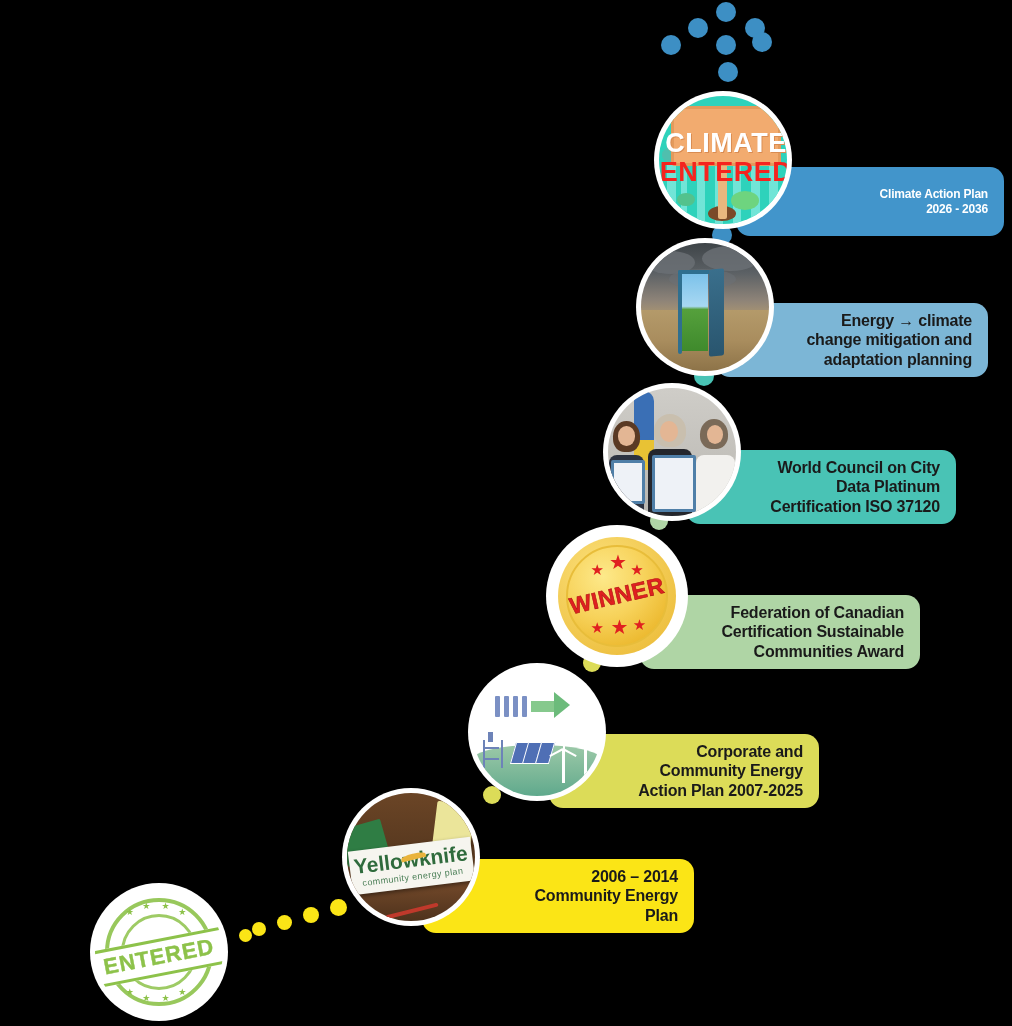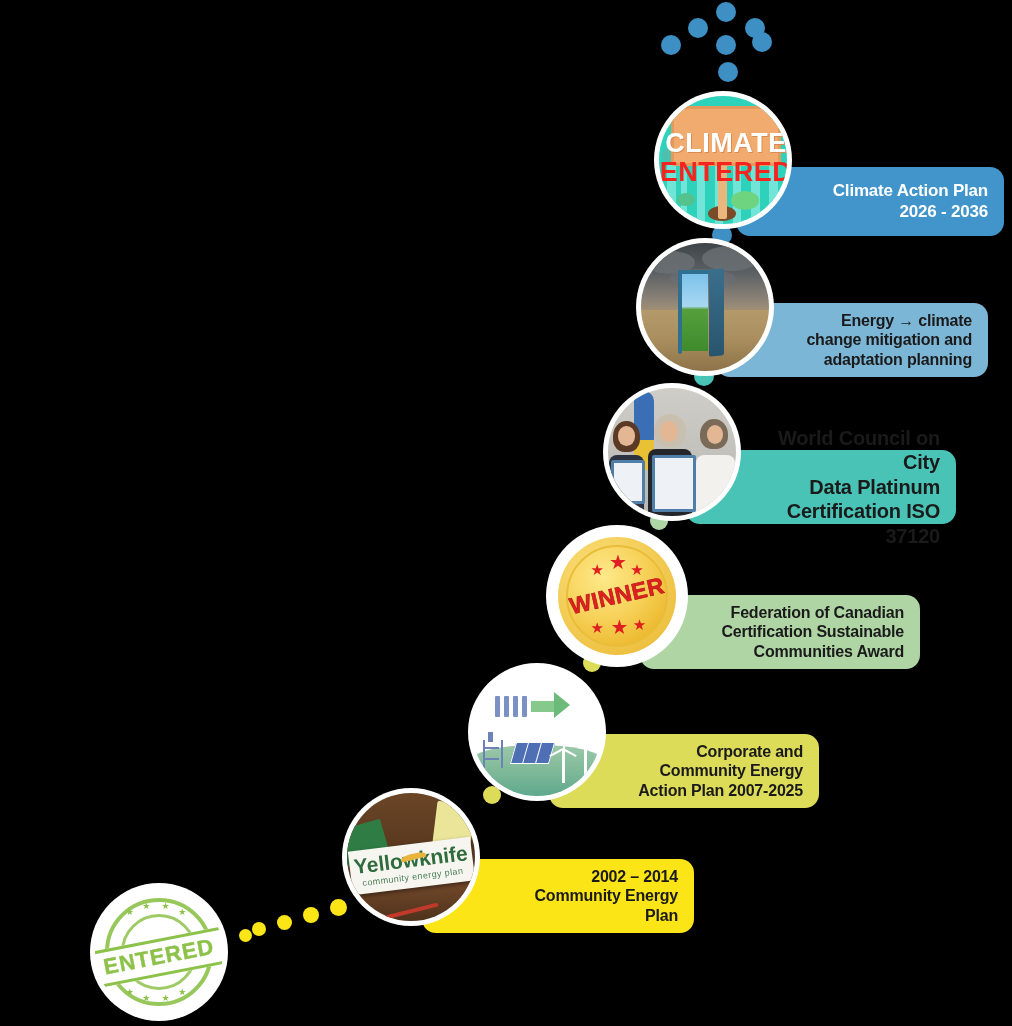--- a/index.html
+++ b/index.html
@@ -137,21 +137,21 @@
   <div>
     <div class="dot" style="left:716px;top:2px;width:20px;height:20px;background:#3d8fc4;"></div>
     <div class="dot" style="left:688px;top:18px;width:20px;height:20px;background:#3d8fc4;"></div>
     <div class="dot" style="left:745px;top:18px;width:20px;height:20px;background:#3d8fc4;"></div>
     <div class="dot" style="left:661px;top:35px;width:20px;height:20px;background:#3d8fc4;"></div>
     <div class="dot" style="left:716px;top:35px;width:20px;height:20px;background:#3d8fc4;"></div>
     <div class="dot" style="left:752px;top:32px;width:20px;height:20px;background:#3d8fc4;"></div>
     <div class="dot" style="left:718px;top:62px;width:20px;height:20px;background:#3d8fc4;"></div>
   </div>
 
-  <div class="label t-blue" style="left:736px;top:167px;width:268px;height:69px;background:#4295cb;font-size:17px;">Climate Action Plan
+  <div class="label t-blue" style="left:736px;top:167px;width:268px;height:69px;background:#4295cb;font-size:12px;">Climate Action Plan
 2026 - 2036</div>
 
   <div class="node" style="left:659px;top:96px;width:128px;height:128px;">
     <div class="art">
       <div class="ca-bg"></div>
       <div class="ca-city"></div>
       <div class="ca-bush" style="left:2%;top:40%;width:16%;height:12%;background:#4fbfae;"></div>
       <div class="ca-bush" style="left:56%;top:74%;width:22%;height:15%;"></div>
       <div class="ca-bush" style="left:14%;top:76%;width:14%;height:10%;background:#53c28d;"></div>
       <div class="ca-dirt"></div>
@@ -176,21 +176,21 @@
       <div class="door-cloud" style="left:48%;top:2%;width:44%;height:20%;"></div>
       <div class="door-cloud" style="left:22%;top:20%;width:52%;height:16%;opacity:.55;"></div>
       <div class="door-inner"></div>
       <div class="door-frame" style="left:29%;top:21%;width:3%;height:66%;"></div>
       <div class="door-frame" style="left:29%;top:21%;width:26%;height:3%;"></div>
       <div class="door-open"></div>
     </div>
   </div>
   <div class="dot" style="left:694px;top:366px;width:20px;height:20px;background:#49c3b5;"></div>
 
-  <div class="label t-dark" style="left:686px;top:450px;width:270px;height:74px;background:#49c3b5;font-size:20px;">World Council on City
+  <div class="label t-dark" style="left:686px;top:450px;width:270px;height:74px;background:#49c3b5;font-size:16px;">World Council on City
 Data Platinum
 Certification ISO 37120</div>
 
   <div class="node" style="left:608px;top:388px;width:128px;height:128px;">
     <div class="art">
       <div class="wc-wall"></div>
       <div class="wc-flag"></div>
 
       <div class="wc-hair" style="left:4%;top:26%;width:21%;height:24%;background:#5a3a24;"></div>
       <div class="wc-head" style="left:8%;top:30%;width:13%;height:15%;"></div>
@@ -264,21 +264,21 @@
       </div>
 
       <div class="et-derrick" style="left:8%;top:56%;width:12%;height:22%;"></div>
       <div style="position:absolute;left:8%;top:62%;width:12%;height:2px;background:#6d83b8;"></div>
       <div style="position:absolute;left:8%;top:70%;width:12%;height:2px;background:#6d83b8;"></div>
       <div style="position:absolute;left:12%;top:50%;width:4%;height:8%;background:#6d83b8;"></div>
     </div>
   </div>
   <div class="dot" style="left:483px;top:786px;width:18px;height:18px;background:#dcdc58;"></div>
 
-  <div class="label t-dark" style="left:422px;top:859px;width:272px;height:74px;background:#fbe516;font-size:16px;">2002 – 2014
+  <div class="label t-dark" style="left:422px;top:859px;width:272px;height:74px;background:#fbe516;font-size:16px;">2006 – 2014
 Community Energy
 Plan</div>
 
   <div class="node" style="left:347px;top:793px;width:128px;height:128px;">
     <div class="art">
       <div class="yk-wood"></div>
       <div class="yk-green"></div>
       <div class="yk-yellow"></div>
       <div class="yk-card">
         <div class="yk-sun"></div>

